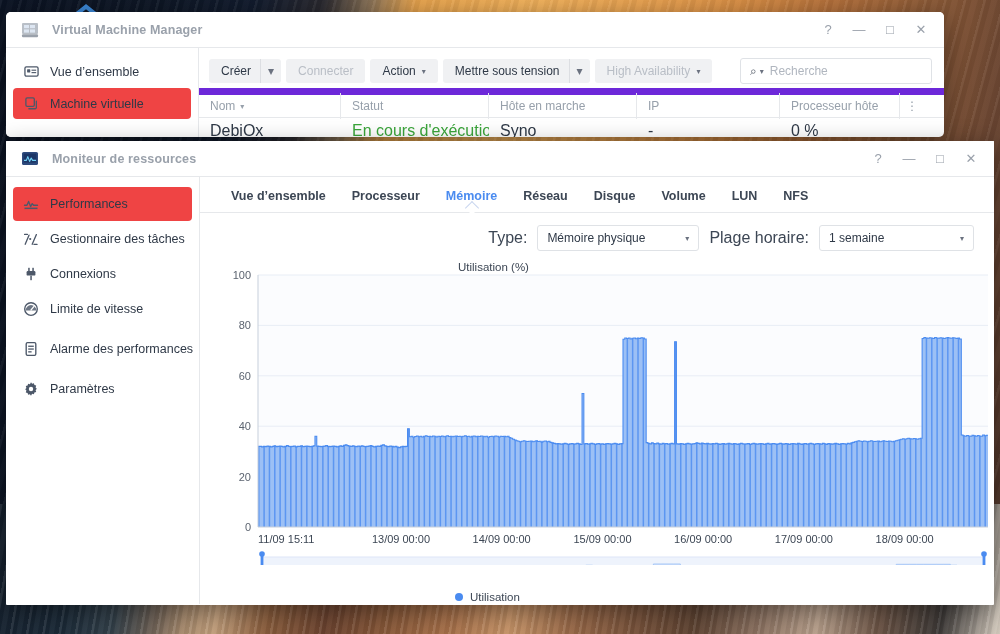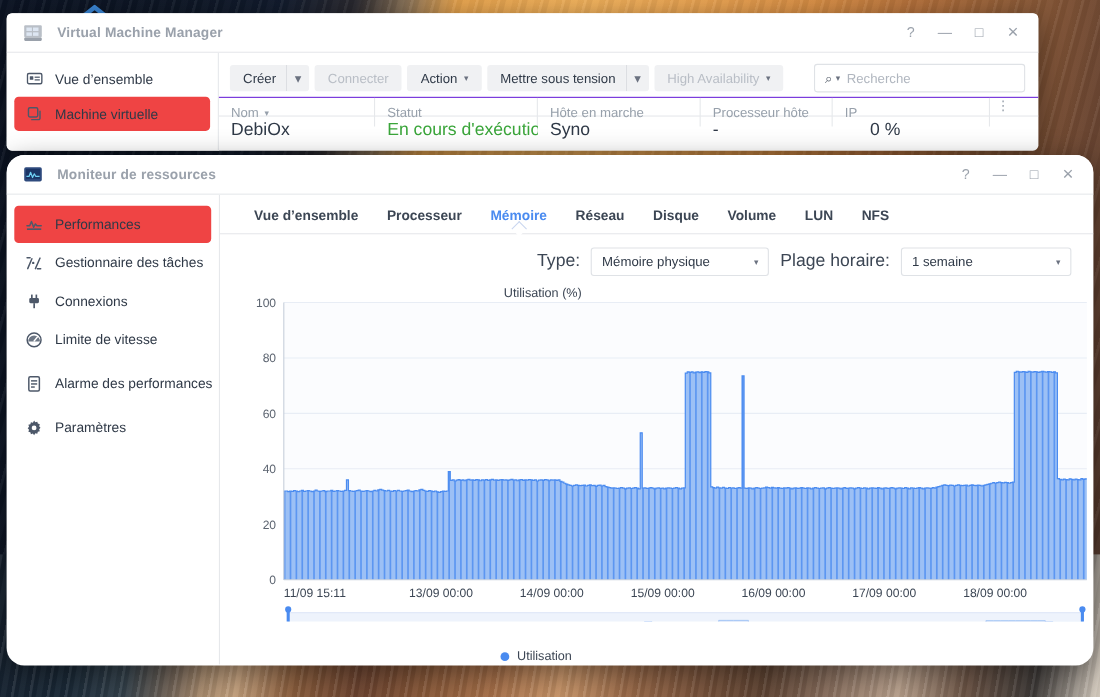--- a/index.html
+++ b/index.html
@@ -140,22 +140,22 @@
     border:1px solid #dfe2e6; border-radius:3px;
     display:flex; align-items:center; padding:0 9px;
     background:#fff;
   }
   .search-box .sicon { color:#5c6470; font-size:12px; margin-right:3px; }
   .search-box .scaret { color:#6b7280; font-size:8px; margin-right:6px; }
   .search-box .sph { font-size:12px; color:#b0b6bf; }
 
   .tbl { width:100%; }
   .tbl-head {
-    display:flex; height:18px; align-items:flex-start;
-    border-top:1px solid #6d28d9; border-bottom:1px solid #e6e8eb;
+    display:flex; height:30px; align-items:center;
+    border-top:7px solid #6d28d9; border-bottom:1px solid #e6e8eb;
     font-size:12px; color:#97a0ab;
   }
   .tbl-row {
     display:flex; height:26px; align-items:center;
     font-size:16px; color:#2f3947;
   }
   .th, .td {
     padding:0 11px; white-space:nowrap; overflow:hidden;
   }
   .th { border-right:1px solid #e6e8eb; height:26px; display:flex; align-items:center; }
@@ -165,21 +165,21 @@
   .c3 { width:143px; flex:0 0 143px; }
   .c4 { width:120px; flex:0 0 120px; }
   .c5 { width:24px; flex:0 0 24px; border-right:none;
         display:flex; align-items:center; justify-content:center;
         color:#97a0ab; font-size:12px; }
   .running { color:#3aa53a; }
 
   
   #rm {
     left:6px; top:141px; width:988px; height:464px;
-    border-radius:16px;
+    border-radius:1px;
   }
   #rm .body { display:flex; height:427px; }
   #rm-sidebar {
     width:194px; flex:0 0 194px;
     border-right:1px solid #e6e8eb;
     padding-top:9px;
   }
   #rm-sidebar .nav-item { height:34px; }
   #rm-sidebar .nav-item.two-line { height:44px; }
   #rm-sidebar .nav-item .lbl { line-height:1.18; }
@@ -319,22 +319,22 @@
       </div>
 
       <div class="tbl">
         <div class="tbl-head">
           <div class="th c0">
             <span>Nom</span>
             <span style="margin-left:5px;font-size:8px;">▾</span>
           </div>
           <div class="th c1">Statut</div>
           <div class="th c2">Hôte en marche</div>
+          <div class="th c3">IP</div>
           <div class="th c4">Processeur hôte</div>
-          <div class="th c3">IP</div>
           <div class="c5">⋮</div>
         </div>
         <div class="tbl-row">
           <div class="td c0">DebiOx</div>
           <div class="td c1 running">En cours d'exécution</div>
           <div class="td c2">Syno</div>
           <div class="td c3">-</div>
           <div class="td c4">0 %</div>
         </div>
       </div>

